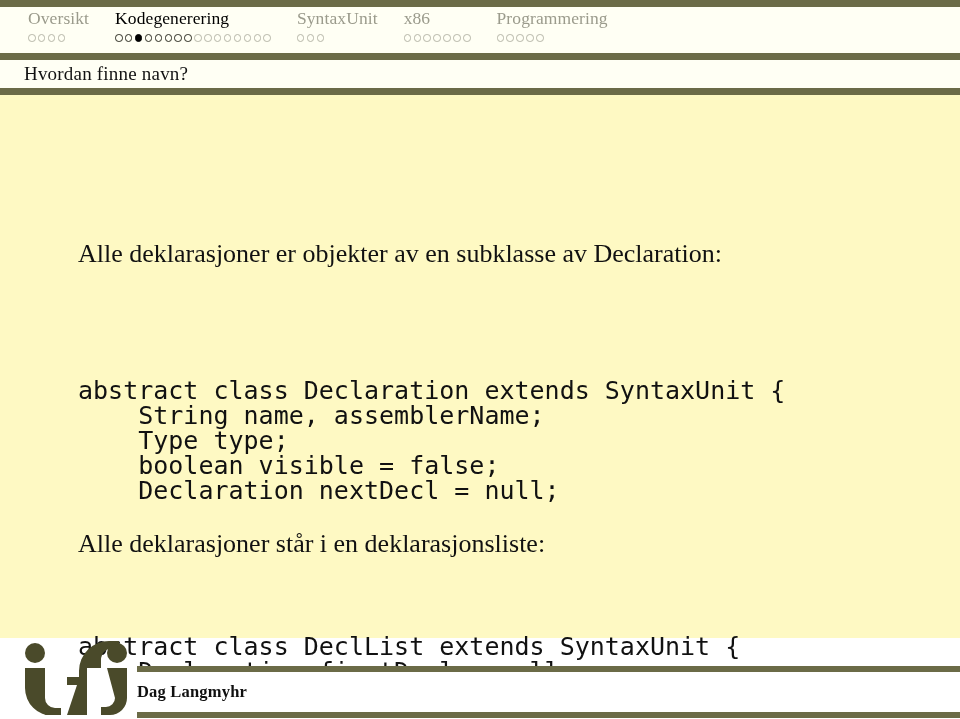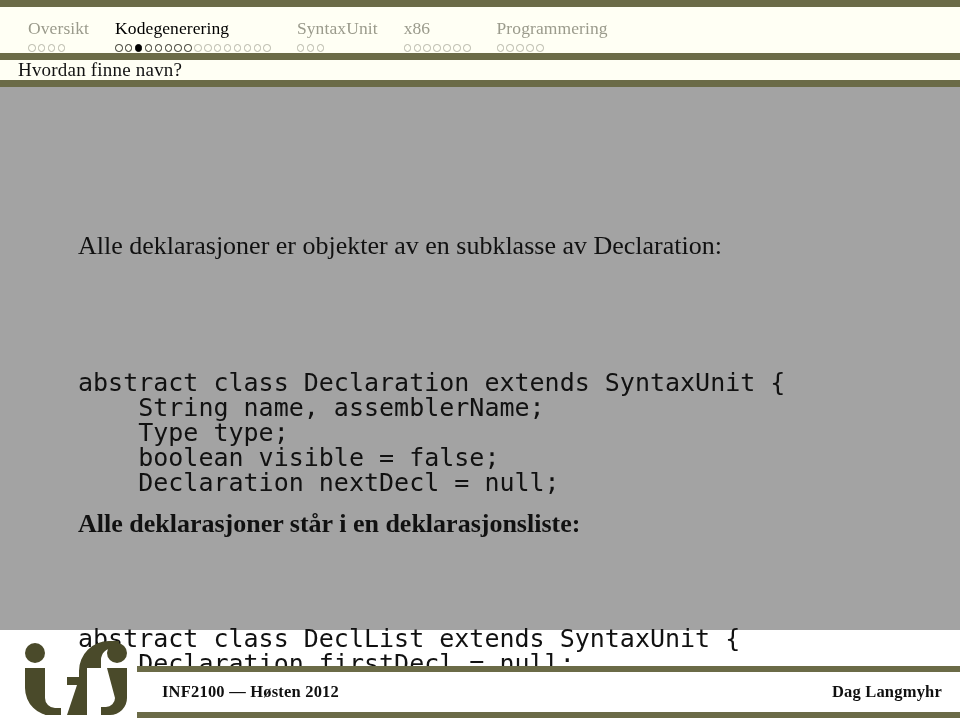--- a/index.html
+++ b/index.html
@@ -22,21 +22,21 @@
   }
   .rule-top      { height: 7px; }
   .rule-mid      { height: 7px; }
   .rule-under    { height: 7px; }
 
   
   .navbar {
     background: #fffff4;
     height: 46px;
     box-sizing: border-box;
-    padding: 11px 0 0 28px;
+    padding: 1px 0 0 28px;
     display: flex;
     align-items: flex-start;
     gap: 0;
   }
   .nav-section {
     display: flex;
     flex-direction: column;
     align-items: flex-start;
     margin-right: 26px;
   }
@@ -69,49 +69,49 @@
     border-color: #2c2c22;
   }
   .dot.current {
     border-color: #000000;
     background: #000000;
   }
 
   
   .titlebar {
     background: #fffff4;
-    height: 20px;
+    height: 28px;
     box-sizing: border-box;
     display: flex;
     align-items: center;
-    padding-left: 18px;
+    padding-left: 24px;
   }
   .slide-title {
     font-size: 19px;
     color: #121212;
     letter-spacing: 0.2px;
   }
 
   
   .body {
     position: relative;
     height: 519px;
-    background: #a3a3a3;
+    background: #fef9c3;
     padding: 12px;
   }
   .para {
     position: absolute;
     left: 78px;
     font-size: 26px;
     line-height: 34px;
     color: #111111;
     width: 720px;
   }
   .para-1 { top: 142px; }
-  .para-2 { top: 420px; font-weight: bold; }
+  .para-2 { top: 432px; }
 
   .code {
     position: absolute;
     left: 78px;
     font-family: "DejaVu Sans Mono", "Liberation Mono", monospace;
     font-size: 25px;
     line-height: 25px;
     color: #111111;
     white-space: pre;
   }
@@ -263,18 +263,17 @@
     <path d="M45 74 h20 v-47 h14 v-8 a12 12 0 0 1 12 -12 h6 v-7 h-10 a30 30 0 0 0 -30 30 v6 h-12 v8 h10 z" fill="#4a4a2a"></path>
 
     <circle cx="95" cy="12" r="10" fill="#4a4a2a"></circle>
 
     <path d="M85 27 h20 v30 a17 17 0 0 1 -17 17 h-9 v-8 h5 a9 9 0 0 0 9 -9 z" fill="#4a4a2a"></path>
   </svg>
 
   <div class="footer-rule footer-rule-top"></div>
 
   <div class="footer-text">
-    <span class="footer-left">INF2100 — Høsten 2012</span>
     <span class="footer-right">Dag Langmyhr</span>
   </div>
 
   <div class="footer-rule footer-rule-bot"></div>
 </div>
 
 </body></html>

